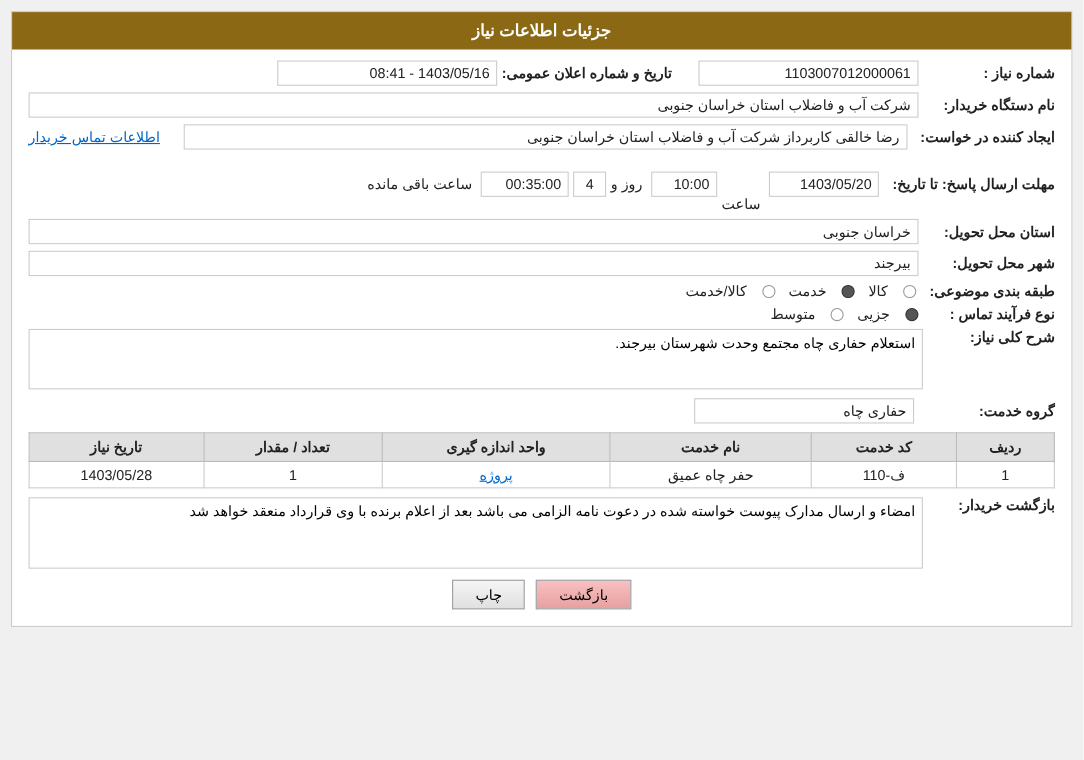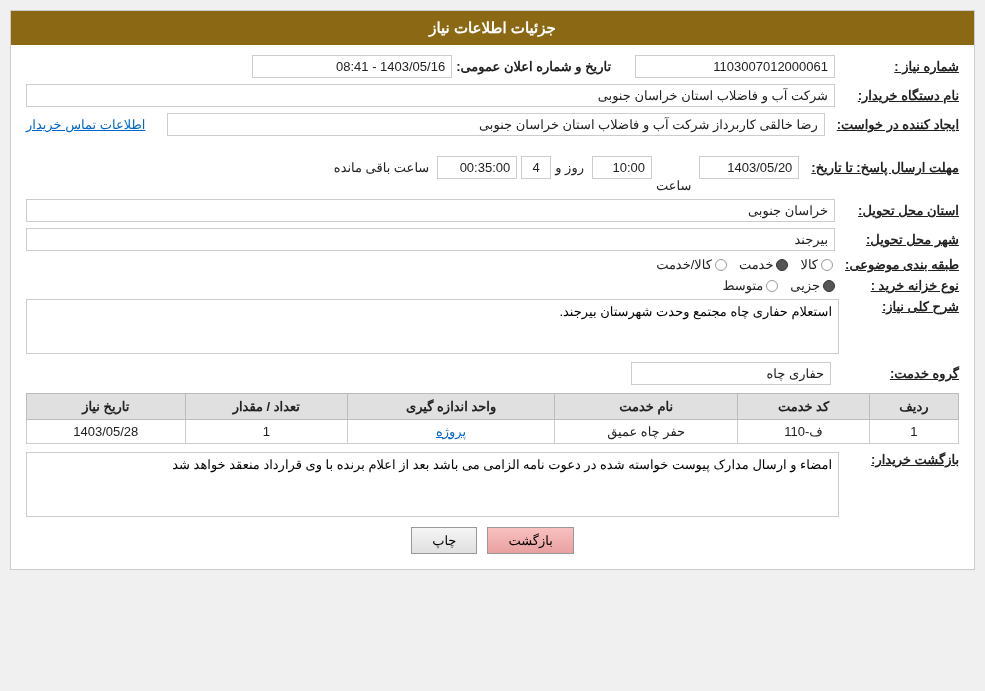--- a/index.html
+++ b/index.html
@@ -45,21 +45,20 @@
       margin-bottom: 6px;
       gap: 4px;
     }
     .label-cell {
       color: #222;
       font-weight: bold;
       white-space: nowrap;
       min-width: 120px;
       text-align: right;
       padding-left: 8px;
-      text-decoration: underline;
     }
     .value-box {
       border: 1px solid #ccc;
       background: #fff;
       padding: 3px 6px;
       min-height: 22px;
       min-width: 80px;
     }
     .value-box-wide {
       flex: 1;
@@ -71,21 +70,21 @@
     }
     .radio-group {
       display: flex;
       gap: 12px;
       align-items: center;
       flex-direction: row;
     }
     .radio-item {
       display: flex;
       align-items: center;
-      gap: 3px;
+      gap: 14px;
     }
     .radio-circle {
       width: 12px;
       height: 12px;
       border-radius: 50%;
       border: 1px solid #999;
       background: #fff;
       display: inline-block;
     }
     .radio-circle.selected {
@@ -221,21 +220,21 @@
             <span>خدمت</span>
           </div>
           <div class="radio-item">
             <span class="radio-circle"></span>
             <span>کالا/خدمت</span>
           </div>
         </div>
       </div>
 
       <div class="info-row">
-        <span class="label-cell">نوع خزانه خرید :</span>
+        <span class="label-cell">نوع فرآیند تماس :</span>
         <div class="radio-group">
           <div class="radio-item">
             <span class="radio-circle selected"></span>
             <span>جزیی</span>
           </div>
           <div class="radio-item">
             <span class="radio-circle"></span>
             <span>متوسط</span>
           </div>
         </div>

